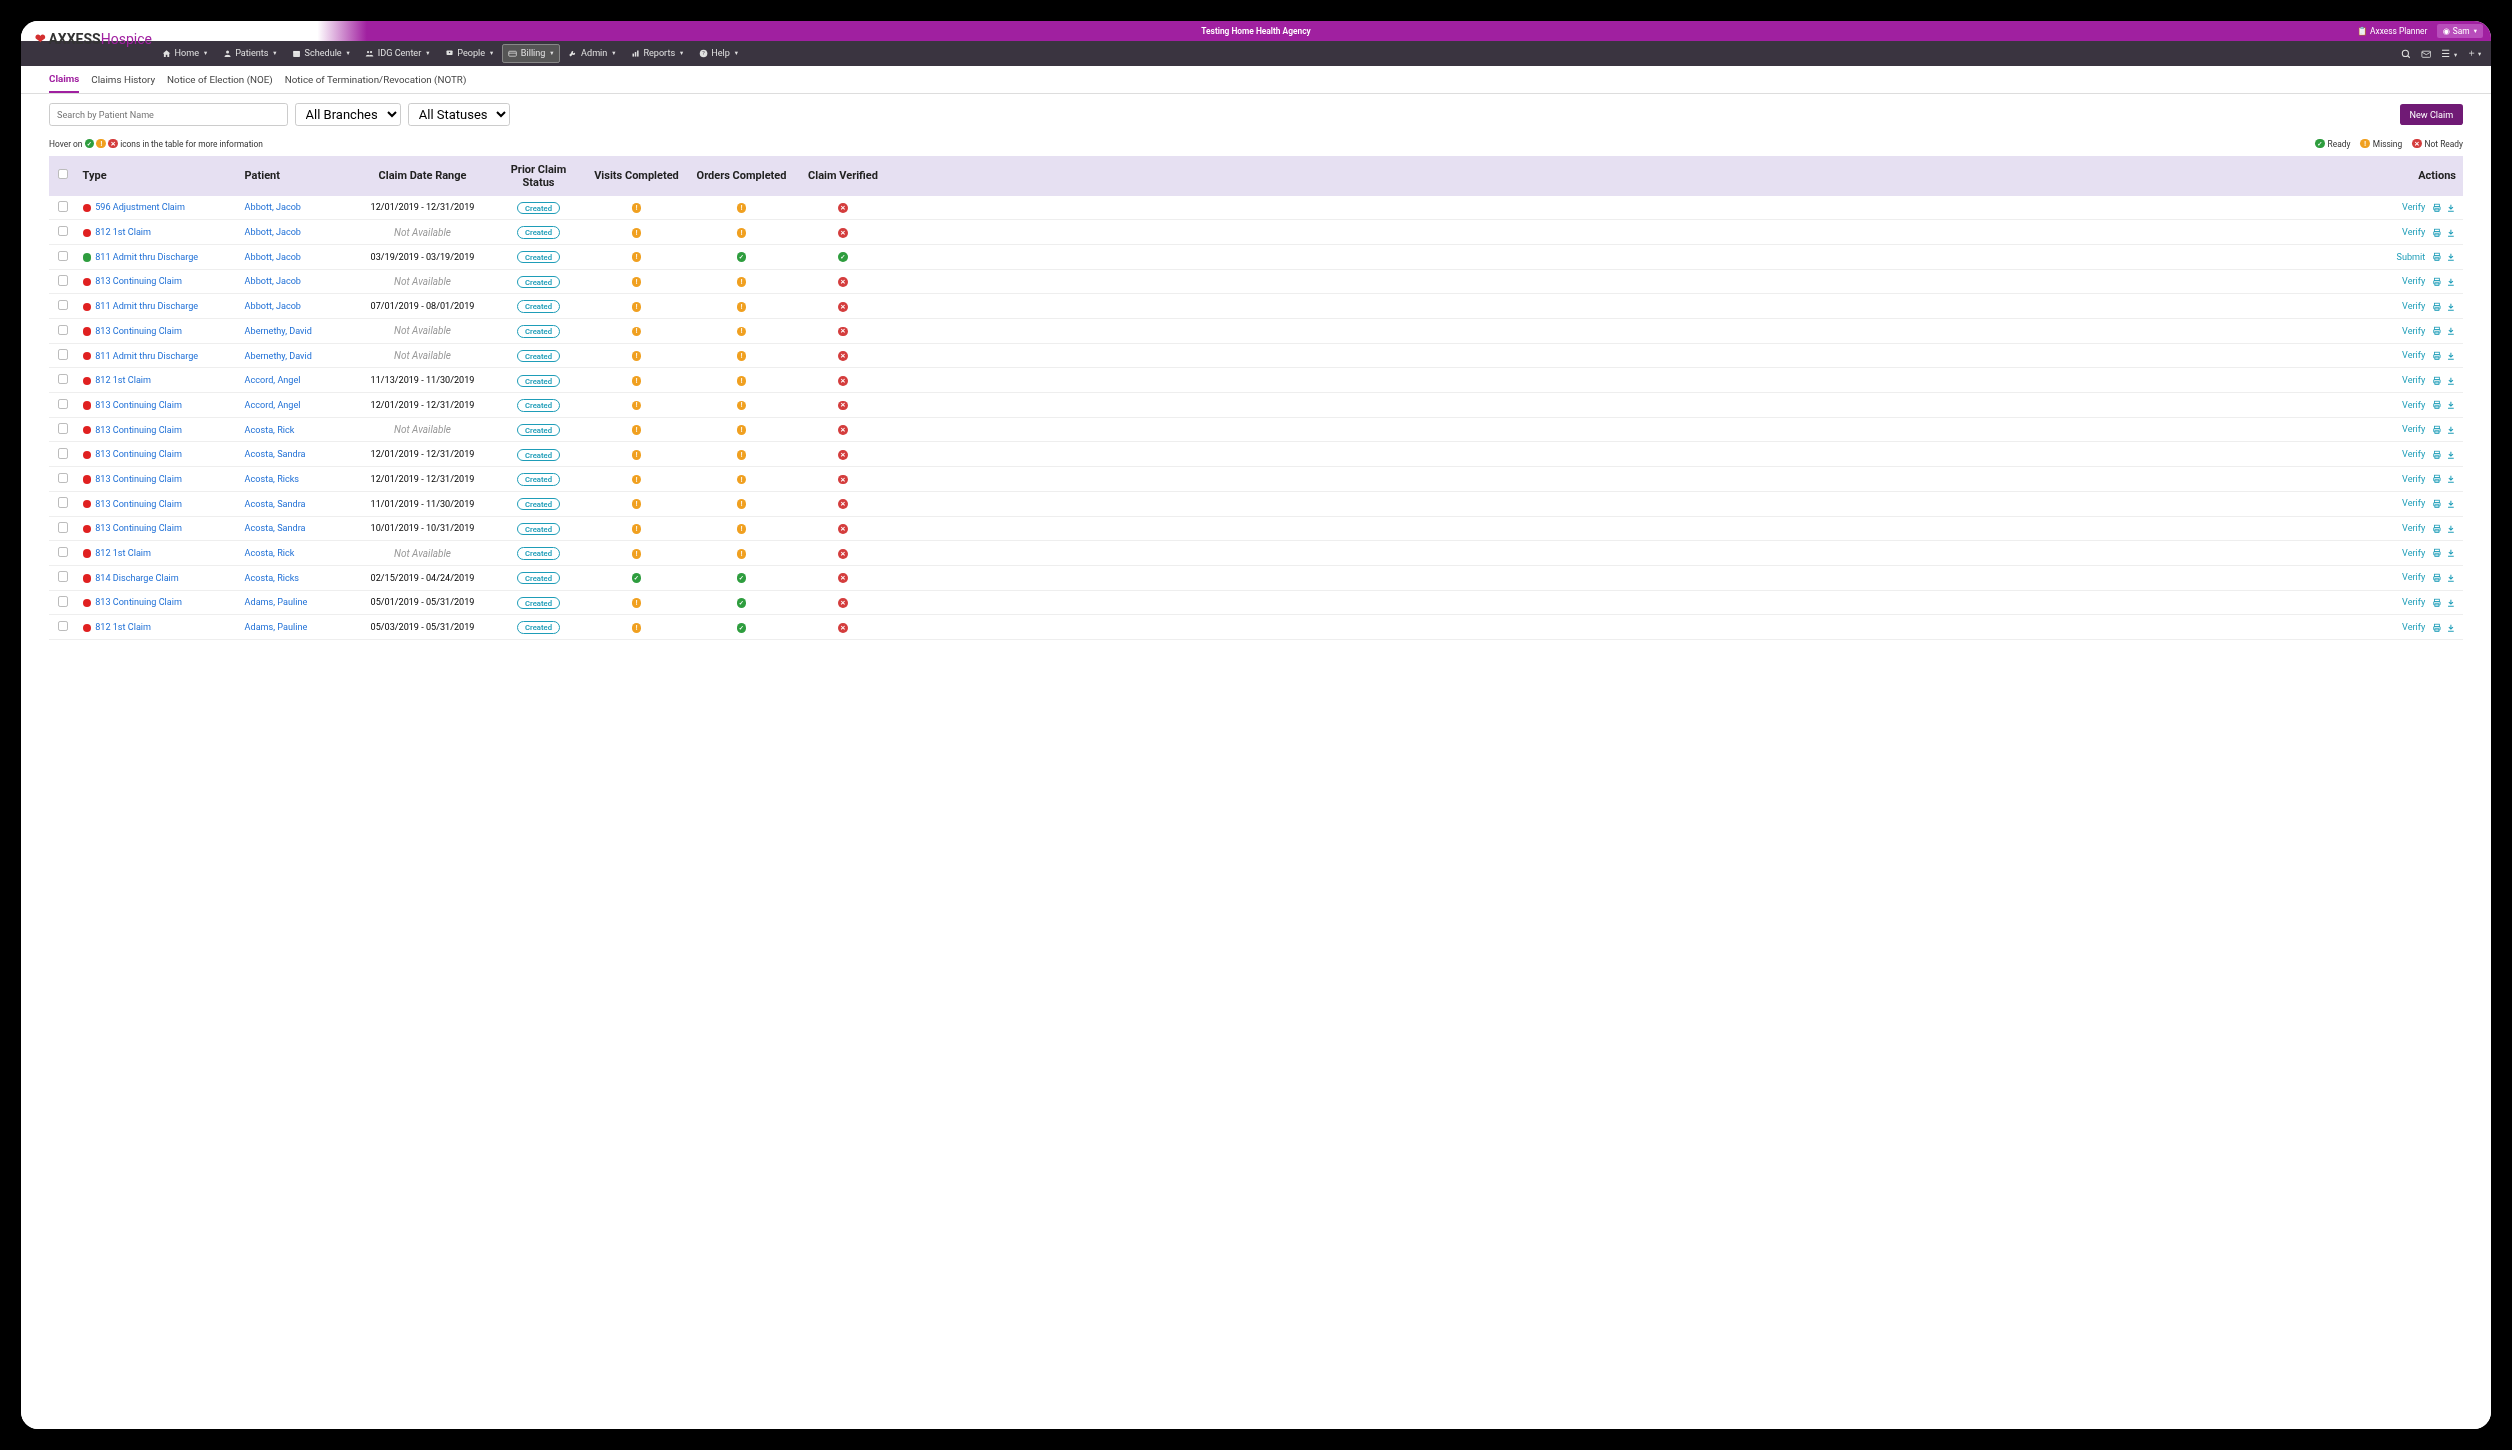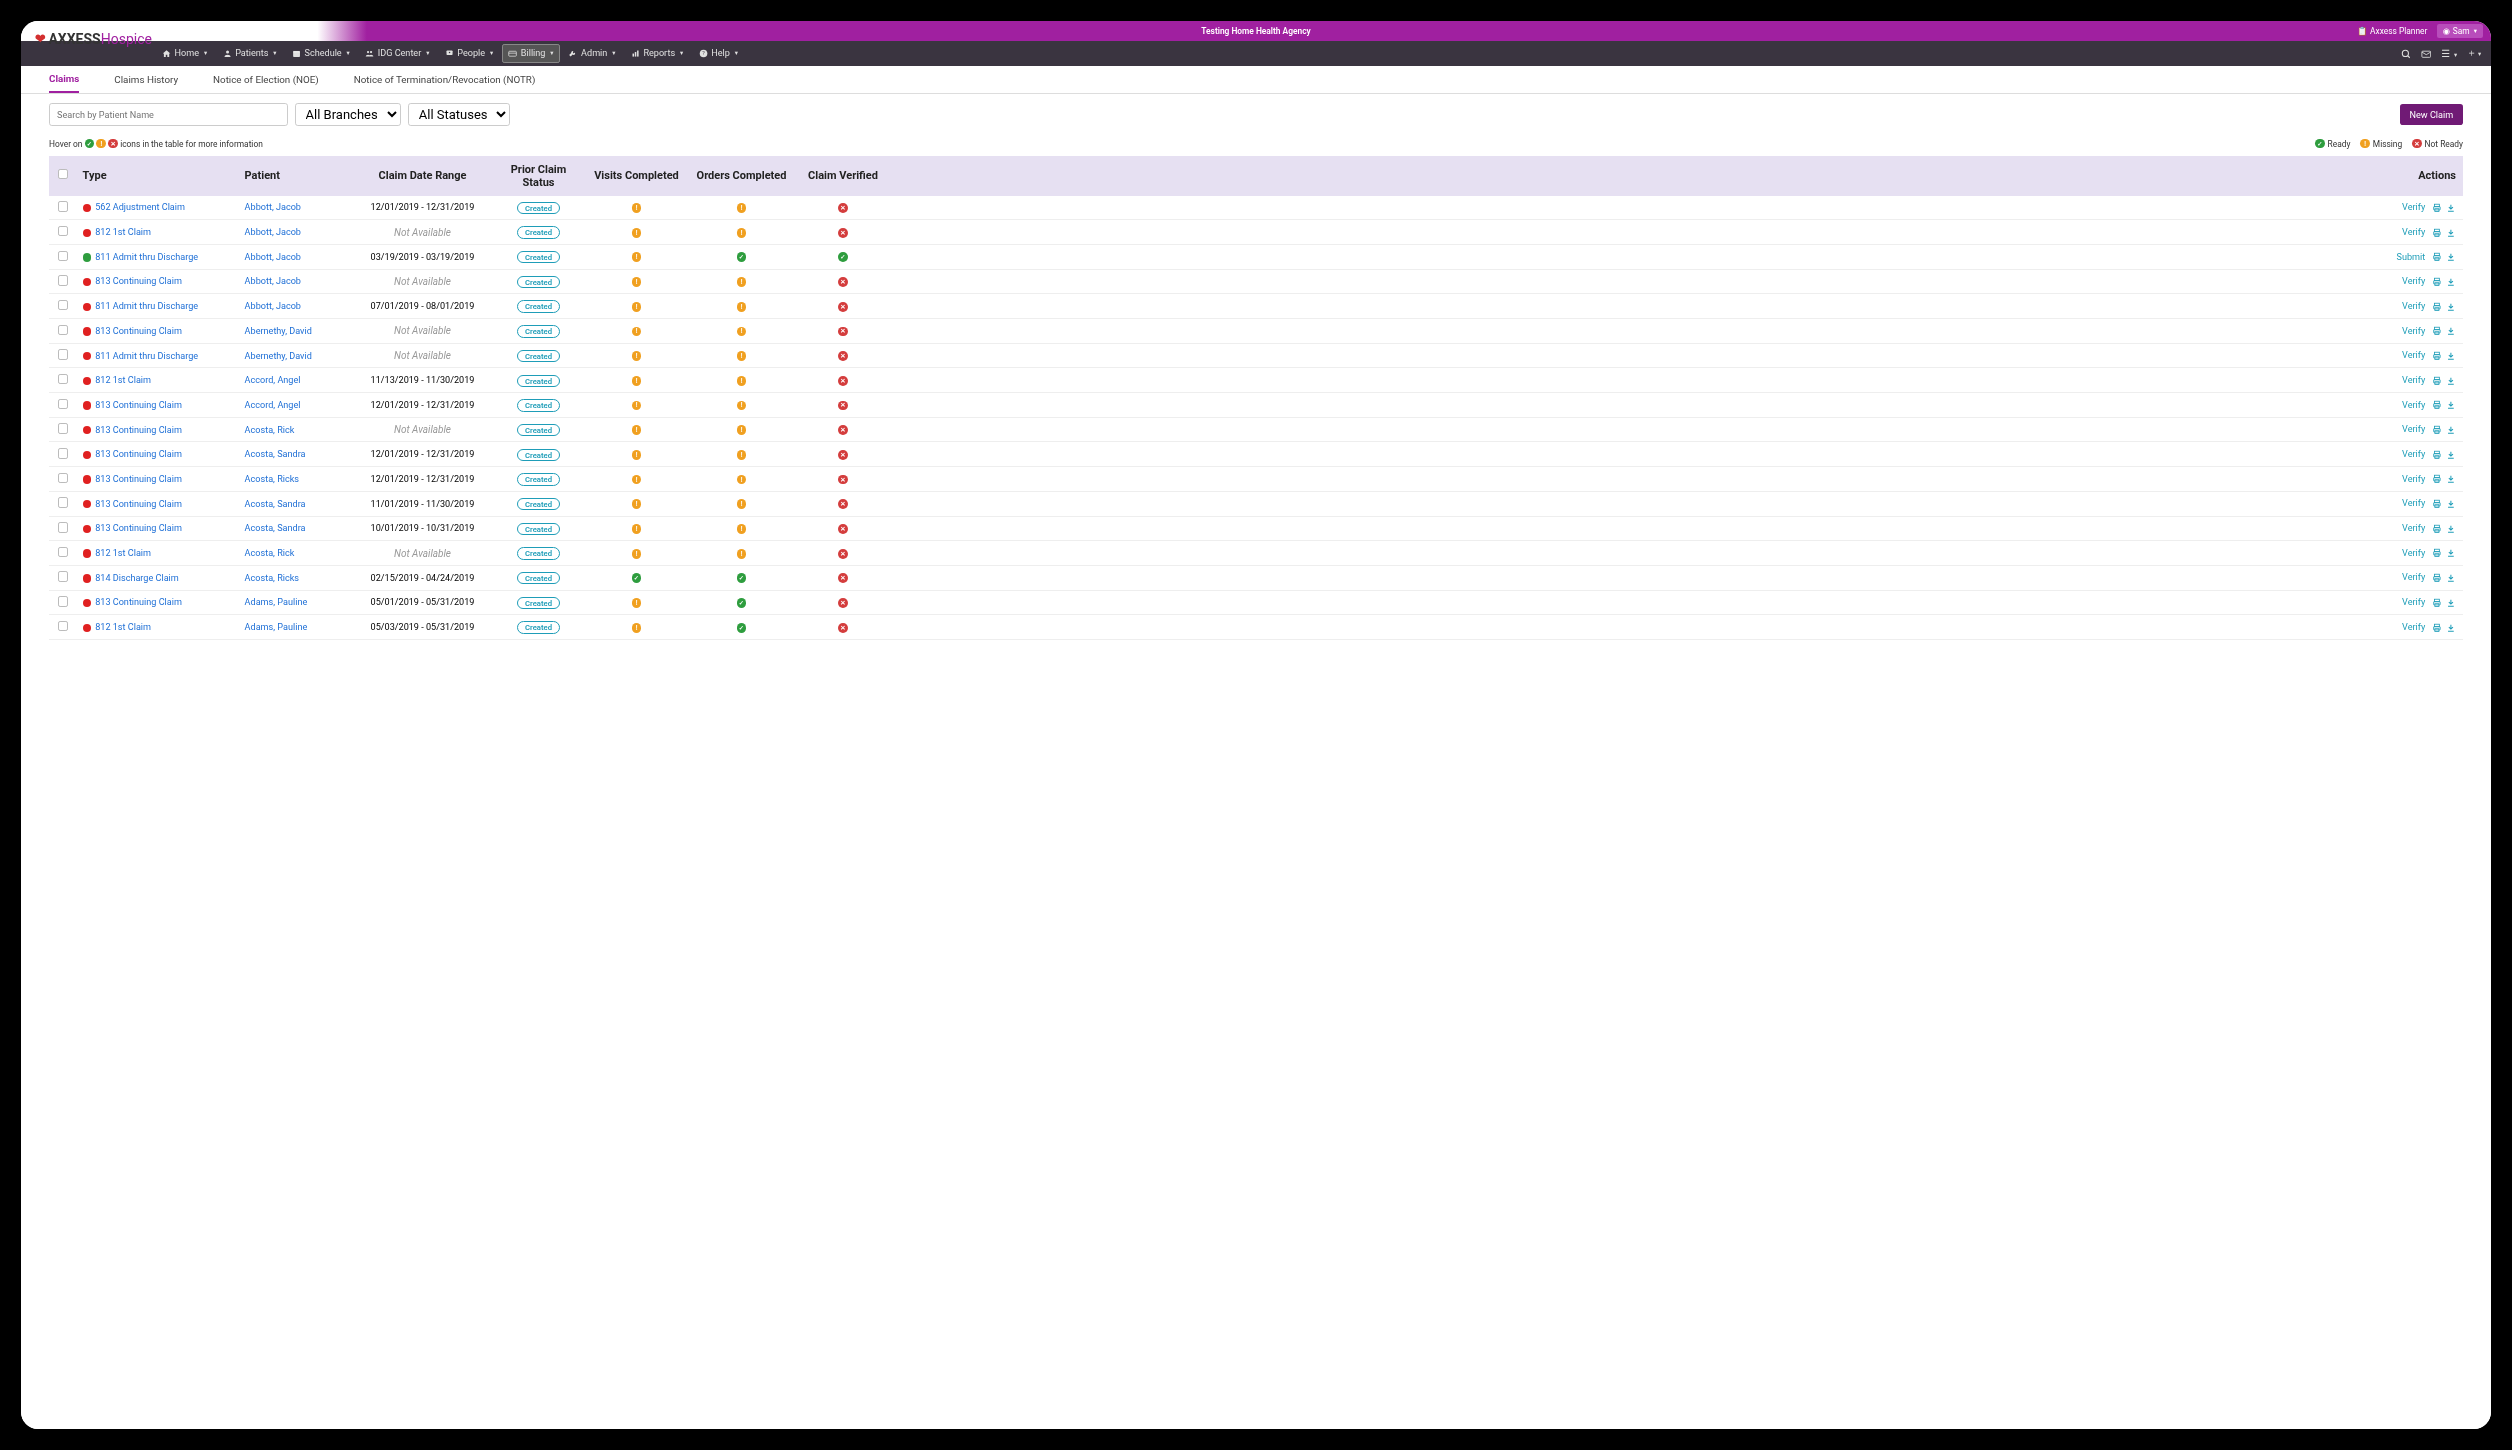--- a/index.html
+++ b/index.html
@@ -14,21 +14,21 @@
 .logo-area .ax { color: #333; }
 .logo-area .hospice { color: #a020a0; font-weight: 400; }
 .logo-icon { color: #d32f2f; margin-right: 2.8px; font-size: 12.7px; }
 .main-nav { background: #3a3440; height: 25px; display: flex; align-items: center; padding-left: 134px; gap: 1.4px; color: #e0e0e0; font-size: 9.1px; }
 .nav-item { padding: 5.6px 7px; cursor: pointer; display: flex; align-items: center; gap: 3.5px; }
 .nav-item.active { background: #555; border: 0.7px solid #888; border-radius: 2.1px; padding: 3.5px 5.6px; }
 .nav-icon { font-size: 8.4px; }
 .caret { font-size: 6.3px; margin-left: 1.4px; }
 .nav-right { margin-left: auto; display: flex; gap: 9.8px; padding-right: 9.8px; align-items: center; }
 .nav-right-icon { color: #ddd; cursor: pointer; font-size: 9.8px; }
-.sub-tabs { background: #fff; border-bottom: 0.7px solid #ddd; display: flex; padding: 0 28px; gap: 35px; height: 28px; align-items: center; font-size: 9.8px; }
+.sub-tabs { background: #fff; border-bottom: 0.7px solid #ddd; display: flex; padding: 0 28px; gap: 12px; height: 28px; align-items: center; font-size: 9.8px; }
 .sub-tab { cursor: pointer; color: #444; padding: 7px 0; }
 .sub-tab.active { color: #a020a0; font-weight: 700; border-bottom: 2.1px solid #a020a0; margin-bottom: -0.7px; }
 .content { flex: 1; overflow-y: auto; background: #fff; padding: 0 28px; }
 .filter-row { display: flex; gap: 7px; padding: 9.8px 0; align-items: center; }
 .search-input { flex: 0 0 239px; height: 22.5px; border: 0.7px solid #ccc; border-radius: 2.8px; padding: 0 7px; font-size: 9.1px; }
 .select { height: 22.5px; border: 0.7px solid #ccc; border-radius: 2.8px; padding: 0 5.6px; font-size: 13px; background: #fff; min-width: 98px; }
 .spacer { flex: 1; }
 .btn-primary { background: #701a75; color: #fff; border: none; border-radius: 2.8px; padding: 5.6px 9.8px; font-size: 9.1px; cursor: pointer; margin-left: 13px; }
 .hint-row { display: flex; align-items: center; font-size: 8.4px; color: #333; padding: 2.8px 0 7px 0; }
 .hint-row .legend { margin-left: auto; display: flex; gap: 9.8px; }
@@ -231,21 +231,21 @@
           <th class="col-prior center">Prior Claim Status</th>
           <th class="col-visits center">Visits Completed</th>
           <th class="col-orders center">Orders Completed</th>
           <th class="col-verified center">Claim Verified</th>
           <th class="col-actions right">Actions</th>
         </tr>
       </thead>
       <tbody id="tbody">
           <tr>
             <td class="col-check"><span class="checkbox"></span></td>
-            <td class="col-type"><span class="dot dot-red"></span><span class="link">562 Adjustment Claim</span></td>
+            <td class="col-type"><span class="dot dot-red"></span><span class="link">596 Adjustment Claim</span></td>
             <td class="col-patient"><span class="link">Abbott, Jacob</span></td>
             <td class="col-date center"><span>12/01/2019 - 12/31/2019</span></td>
             <td class="col-prior center"><span class="badge">Created</span></td>
             <td class="col-visits center"><span class="status-icon si-orange">!</span></td>
             <td class="col-orders center"><span class="status-icon si-orange">!</span></td>
             <td class="col-verified center"><span class="status-icon si-red">✕</span></td>
             <td class="col-actions right"><span class="action-link">Verify</span><span class="action-icon"><svg width="9.8" height="9.8" viewBox="0 0 24 24" fill="none" stroke="currentColor" stroke-width="2">
                   <rect x="6" y="3" width="12" height="6"></rect>
                   <rect x="4" y="9" width="16" height="8" rx="1"></rect>
                   <rect x="7" y="14" width="10" height="7"></rect>

